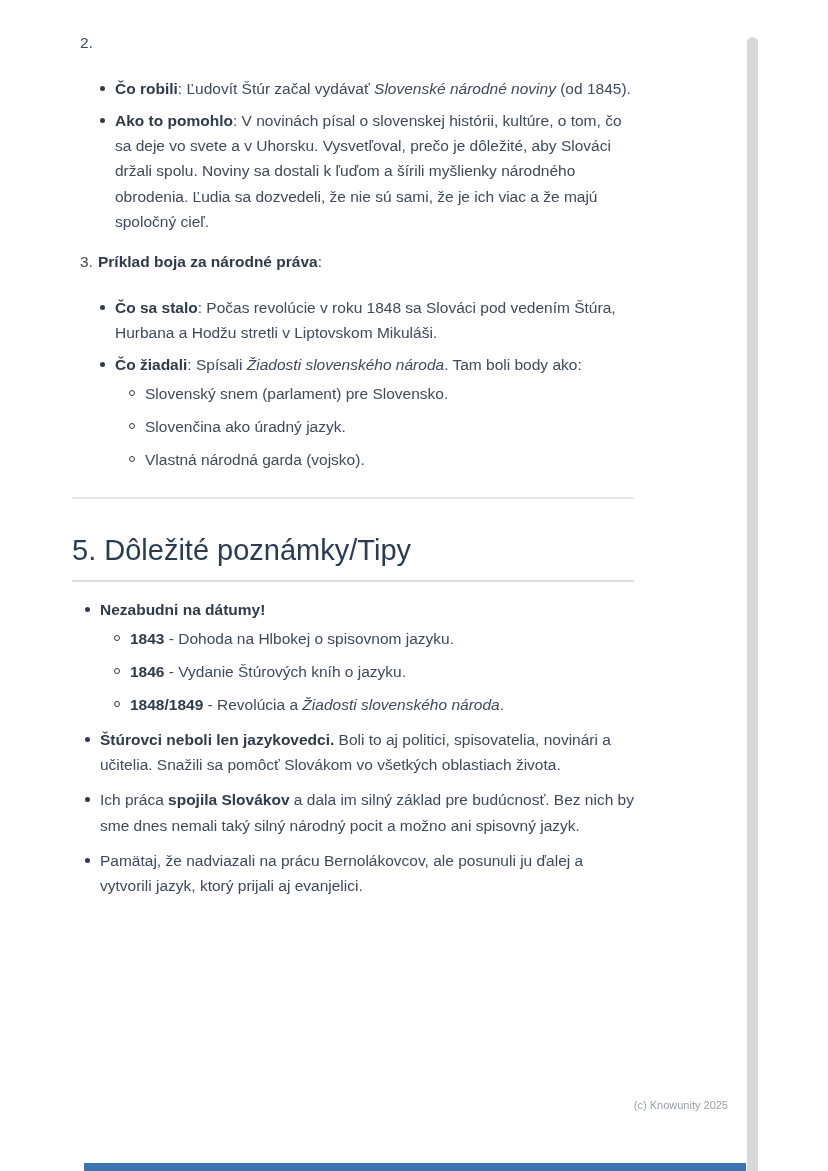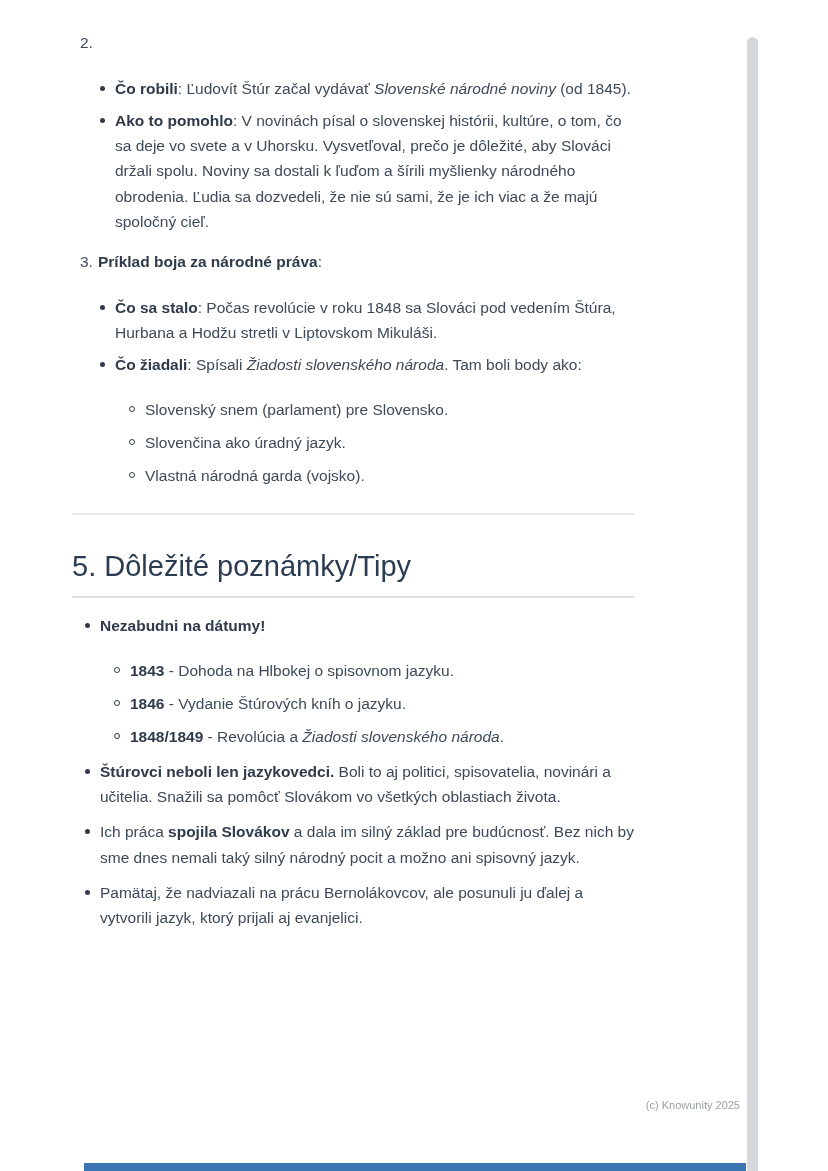--- a/index.html
+++ b/index.html
@@ -16,31 +16,31 @@
 
   .numbered{margin:0 0 15px;}
   .nrow{display:flex;padding-left:8px;margin:0 0 21px;}
   .num{flex:none;width:18px;}
 
   ul{list-style:none;margin:0;padding:0;}
   .lvl1>li{position:relative;padding-left:43px;margin:0 0 7px;}
   ul.top.lvl1>li{padding-left:28px;margin:0 0 10px;}
   .dot{position:absolute;left:28px;top:10px;width:5px;height:5px;border-radius:50%;background:var(--bold,#2f3b4a);}
   ul.top>li>.dot{left:13px;}
-  .lvl2{margin-top:20px;}
+  .lvl2{margin-top:4px;}
   .lvl2>li{position:relative;padding-left:30px;margin:0 0 8px;}
   .circle{position:absolute;left:14px;top:9px;width:4px;height:4px;border:1.2px solid var(--bold,#2f3b4a);border-radius:50%;background:transparent;}
 
   .h2{
     font-size:29px;line-height:1.25;font-weight:400;color:var(--heading,#2b3c52);
     margin:33px 0 15px;padding:0 0 12px;border-bottom:2px solid var(--underline,#dbdee3);
   }
   .divider{border:none;border-top:2px solid var(--divider,#e5e7ea);margin:24px 0 0;}
 
-  .footer{position:absolute;top:1099px;right:88px;font-size:11px;color:var(--footer,#9aa0a7);}
+  .footer{position:absolute;top:1099px;right:100px;font-size:11px;color:var(--footer,#9aa0a7);}
   .band{position:absolute;left:84px;right:82px;bottom:0;height:8px;background:var(--band,#3a74b3);}
   .scrollbar{position:absolute;left:747px;top:37px;width:11px;height:1140px;background:var(--scrollbar,#d6d8db);border-radius:7px;}
 </style>
 </head>
 <body>
 
 <div class="page">
   <div class="doc">
       <div class="numbered">
         <div class="nrow">

